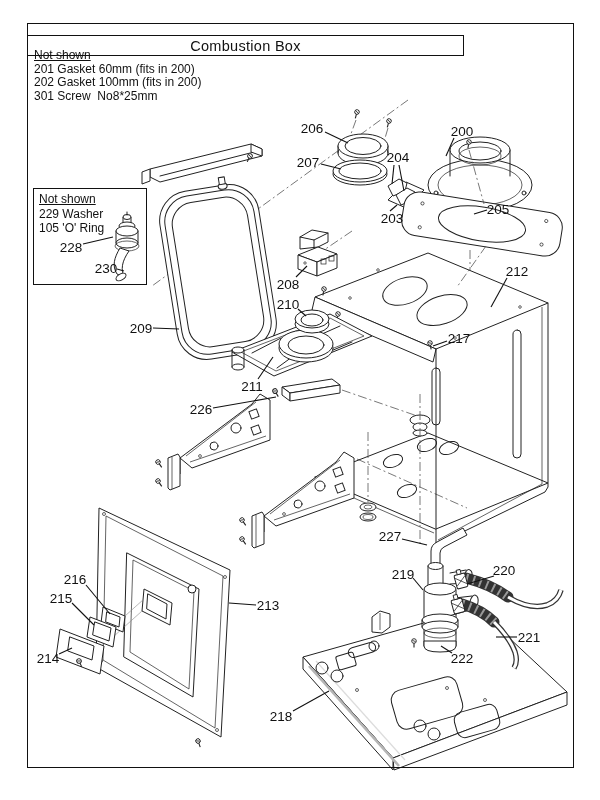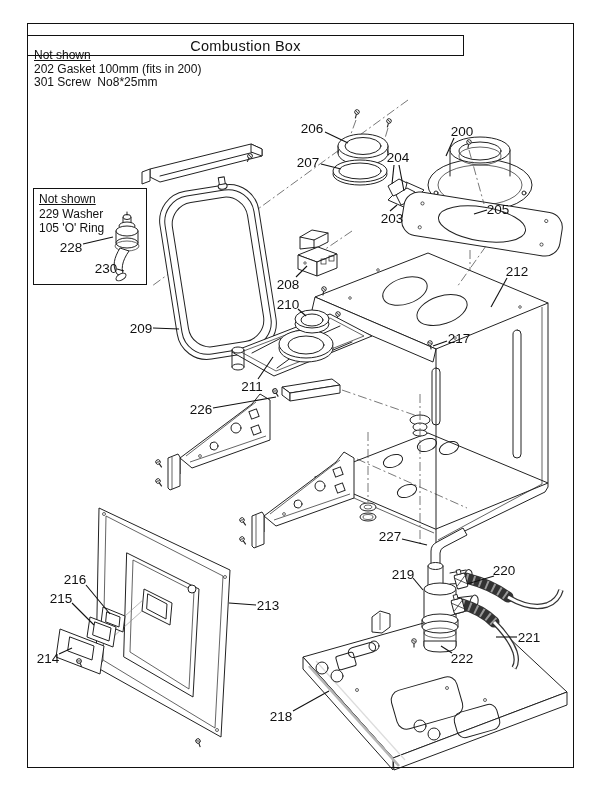--- a/index.html
+++ b/index.html
@@ -390,20 +390,21 @@
       </g>
   </svg>
 
   <div id="frame" class="abs"></div>
   <div id="titlebar" class="abs">
     <span id="title">Combustion Box</span>
   </div>
 
   <div id="ns-top" class="abs">
     <div class="ns-head">Not shown</div>
+    <div class="ns-item">201 Gasket 60mm (fits in 200)</div>
     <div class="ns-item">202 Gasket 100mm (fits in 200)</div>
     <div class="ns-item">301 Screw  No8*25mm</div>
   </div>
 
   <div id="ns-inset" class="abs">
     <div class="ns-head">Not shown</div>
     <div class="ns-item">229 Washer</div>
     <div class="ns-item">105 'O' Ring</div>
   </div>
 

